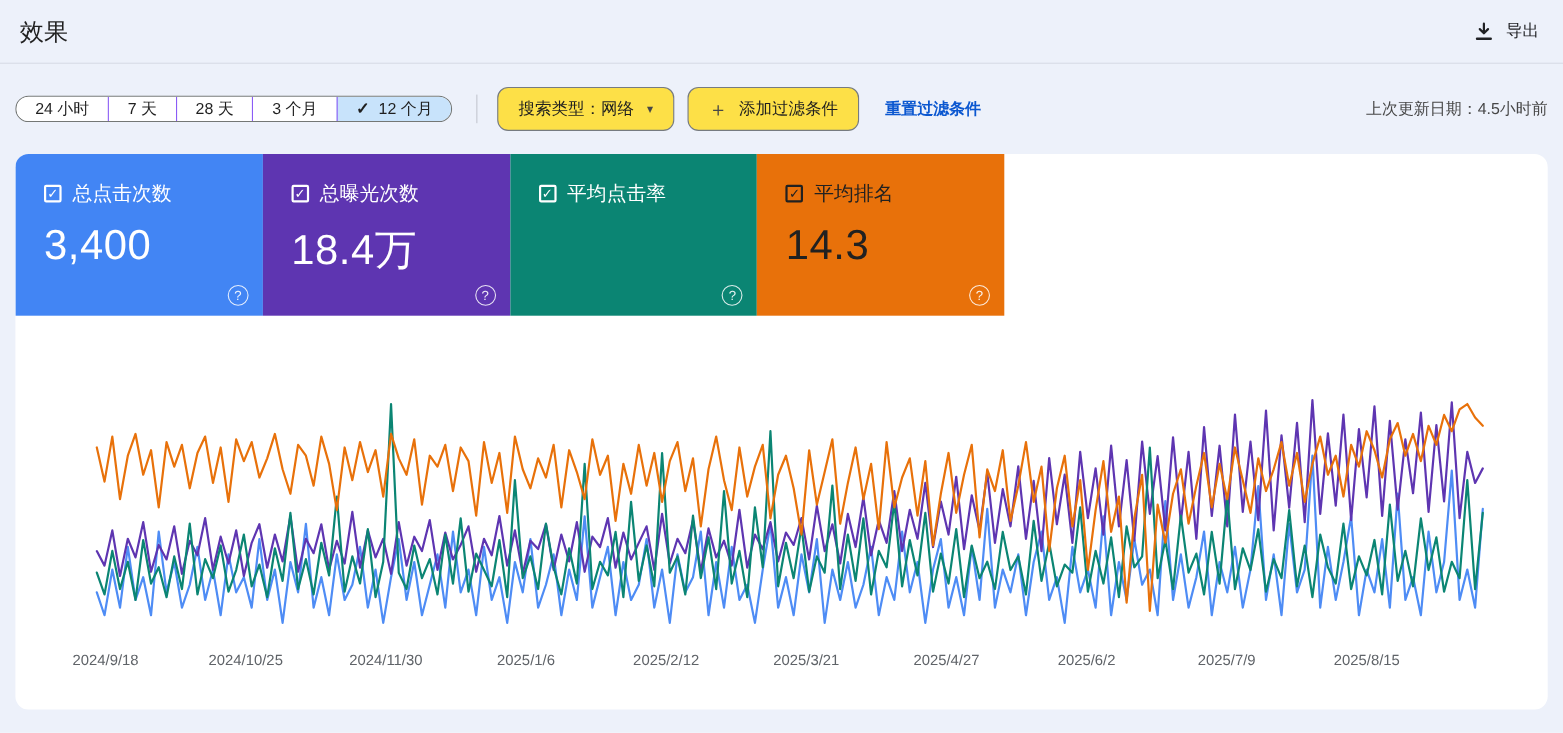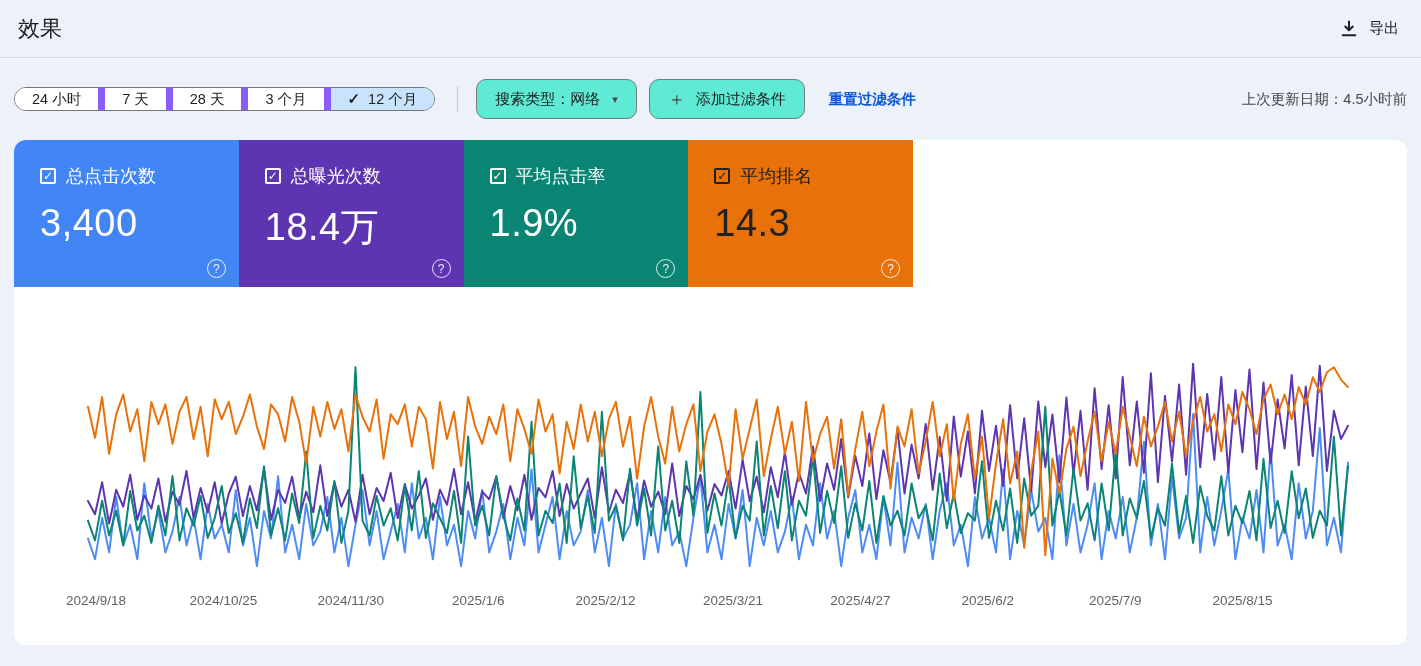--- a/index.html
+++ b/index.html
@@ -15,28 +15,28 @@
     font-size:15px; color:#202124; font-weight:500;text-align:center; }
   .export-btn svg { display:block; }
   .header-divider { border:none; border-top:1px solid #d7dbe6; height:0; }
 
   
   .filter-row { display:flex; align-items:center; height:82px; padding:0 14px; }
   .seg-group { display:flex; align-items:stretch; height:24px;
     border:1px solid #747775; border-radius:20px; overflow:hidden; background:#fff; }
   .seg-btn { display:flex; align-items:center; justify-content:center; gap:8px;
     padding:0 17px; font-size:14.5px; color:#1f1f1f; background:#fff;
-    border:none; border-left:7px solid #8b5cf6; cursor:pointer; white-space:nowrap; }
+    border:none; border-left:1px solid #8b5cf6; cursor:pointer; white-space:nowrap; }
   .seg-btn:first-child { border-left:none; }
   .seg-btn.selected { background:#c8e3fb; }
   .seg-check { font-size:15px; font-weight:700; display:none; }
   .seg-btn.selected .seg-check { display:inline; }
   .v-divider { width:1px; height:26px; background:#c3c7cf; margin:0 18px 0 22px; }
   .outline-btn { display:flex; align-items:center; gap:10px; height:40px;
-    padding:0 18px; background:#5eead4; border:1px solid #767b80; border-radius:10px;
+    padding:0 18px; background:#fde047; border:1px solid #767b80; border-radius:10px;
     font-size:15px; color:#1f1f1f; cursor:pointer; white-space:nowrap; }
   .outline-btn + .outline-btn { margin-left:12px; }
   .caret { font-size:11px; color:#474747; margin-left:2px; }
   .plus-glyph { font-size:18px; color:#474747; font-weight:400; }
   .reset-link { margin-left:24px; font-size:14.5px; font-weight:600;
     color:#0b57d0; cursor:pointer; white-space:nowrap; }
   .filter-spacer { flex:1; }
   .last-updated { font-size:14.5px; color:#474747; white-space:nowrap; }
 
   
@@ -139,21 +139,20 @@
         <span class="card-label">总曝光次数</span>
       </div>
       <div class="card-value">18.4万</div>
       <div class="help-icon">?</div>
     </div>
     <div class="metric-card" style="background: rgb(11, 133, 115); color: rgb(255, 255, 255);">
       <div class="card-label-row">
         <span class="cbx">✓</span>
         <span class="card-label">平均点击率</span>
       </div>
-      <div class="card-value">1.9%</div>
       <div class="help-icon">?</div>
     </div>
     <div class="metric-card" style="background: rgb(232, 113, 10); color: rgb(33, 33, 33);">
       <div class="card-label-row">
         <span class="cbx">✓</span>
         <span class="card-label">平均排名</span>
       </div>
       <div class="card-value">14.3</div>
       <div class="help-icon">?</div>
     </div>

